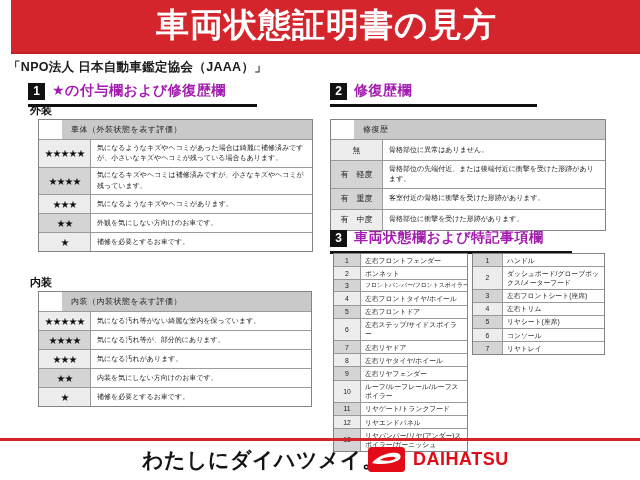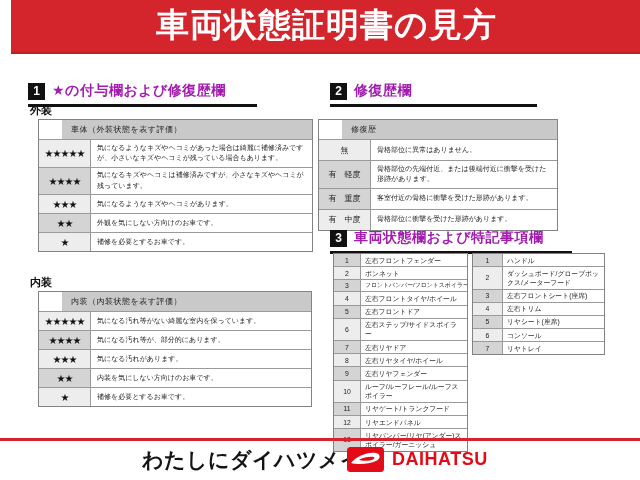--- a/index.html
+++ b/index.html
@@ -56,21 +56,21 @@
   .grade { font-size:8px; color:#222; white-space:nowrap; }
   .cell-desc {
     flex:1; font-size:7px; line-height:1.55; color:#222;
     display:flex; align-items:center; padding:2.5px 6px; min-height:18px;
   }
   .bg-light { background:#ededed; }
   .bg-gray  { background:#d4d4d4; }
 
   .tbl-ext { top:119px; left:38px; width:275px; }
   .tbl-int { top:291px; left:38px; width:274px; }
-  .tbl-rep { top:119px; left:318px; width:240px; }
+  .tbl-rep { top:119px; left:330px; width:276px; }
   .tbl-rep .cell-desc { min-height:20px; }
 
   
   .ltbl { position:absolute; border:1.5px solid #838383; background:#fff; }
   .list-left  { top:253px; left:333px; width:135px; }
   .list-right { top:253px; left:472px; width:133px; }
   .lrow { display:flex; border-top:1px solid #9a9a9a; min-height:12px; }
   .lrow:first-child { border-top:none; }
   .lnum {
     flex:0 0 27px; border-right:1px solid #9a9a9a; font-size:6.8px; color:#222;
@@ -82,32 +82,33 @@
     display:flex; align-items:center; padding:1.5px 4px;
   }
   .lname.tight { font-size:5.9px; white-space:nowrap; overflow:hidden; }
 
   
   .divider { position:absolute; top:438px; left:0; width:640px; height:3px; background:#d4242c; }
   .slogan {
     position:absolute; top:446px; left:142px;
     font-size:21px; font-weight:900; color:#141414; letter-spacing:0.5px;
   }
-  .logo { position:absolute; top:447px; left:347px; display:flex; align-items:center; gap:8px; }
+  .logo { position:absolute; top:447px; left:368px; display:flex; align-items:center; gap:8px; }
   .logo-word { font-size:18px; font-weight:900; color:#e30b17; letter-spacing:0.5px; }
 </style>
 </head>
 <body>
 
 <div class="page">
 
   <div class="band">
     <span class="ttl">車両状態証明書の見方</span>
   </div>
 
+  <div class="subtitle">「NPO法人 日本自動車鑑定協会（JAAA）」</div>
 
   <div class="sec-head sec1">
     <span class="sec-num">1</span>
     <span class="sec-title">★の付与欄および修復歴欄</span>
   </div>
 
   <div class="group-label lbl-ext">外装</div>
 
   <div class="tbl tbl-ext">
     <div class="tr">

